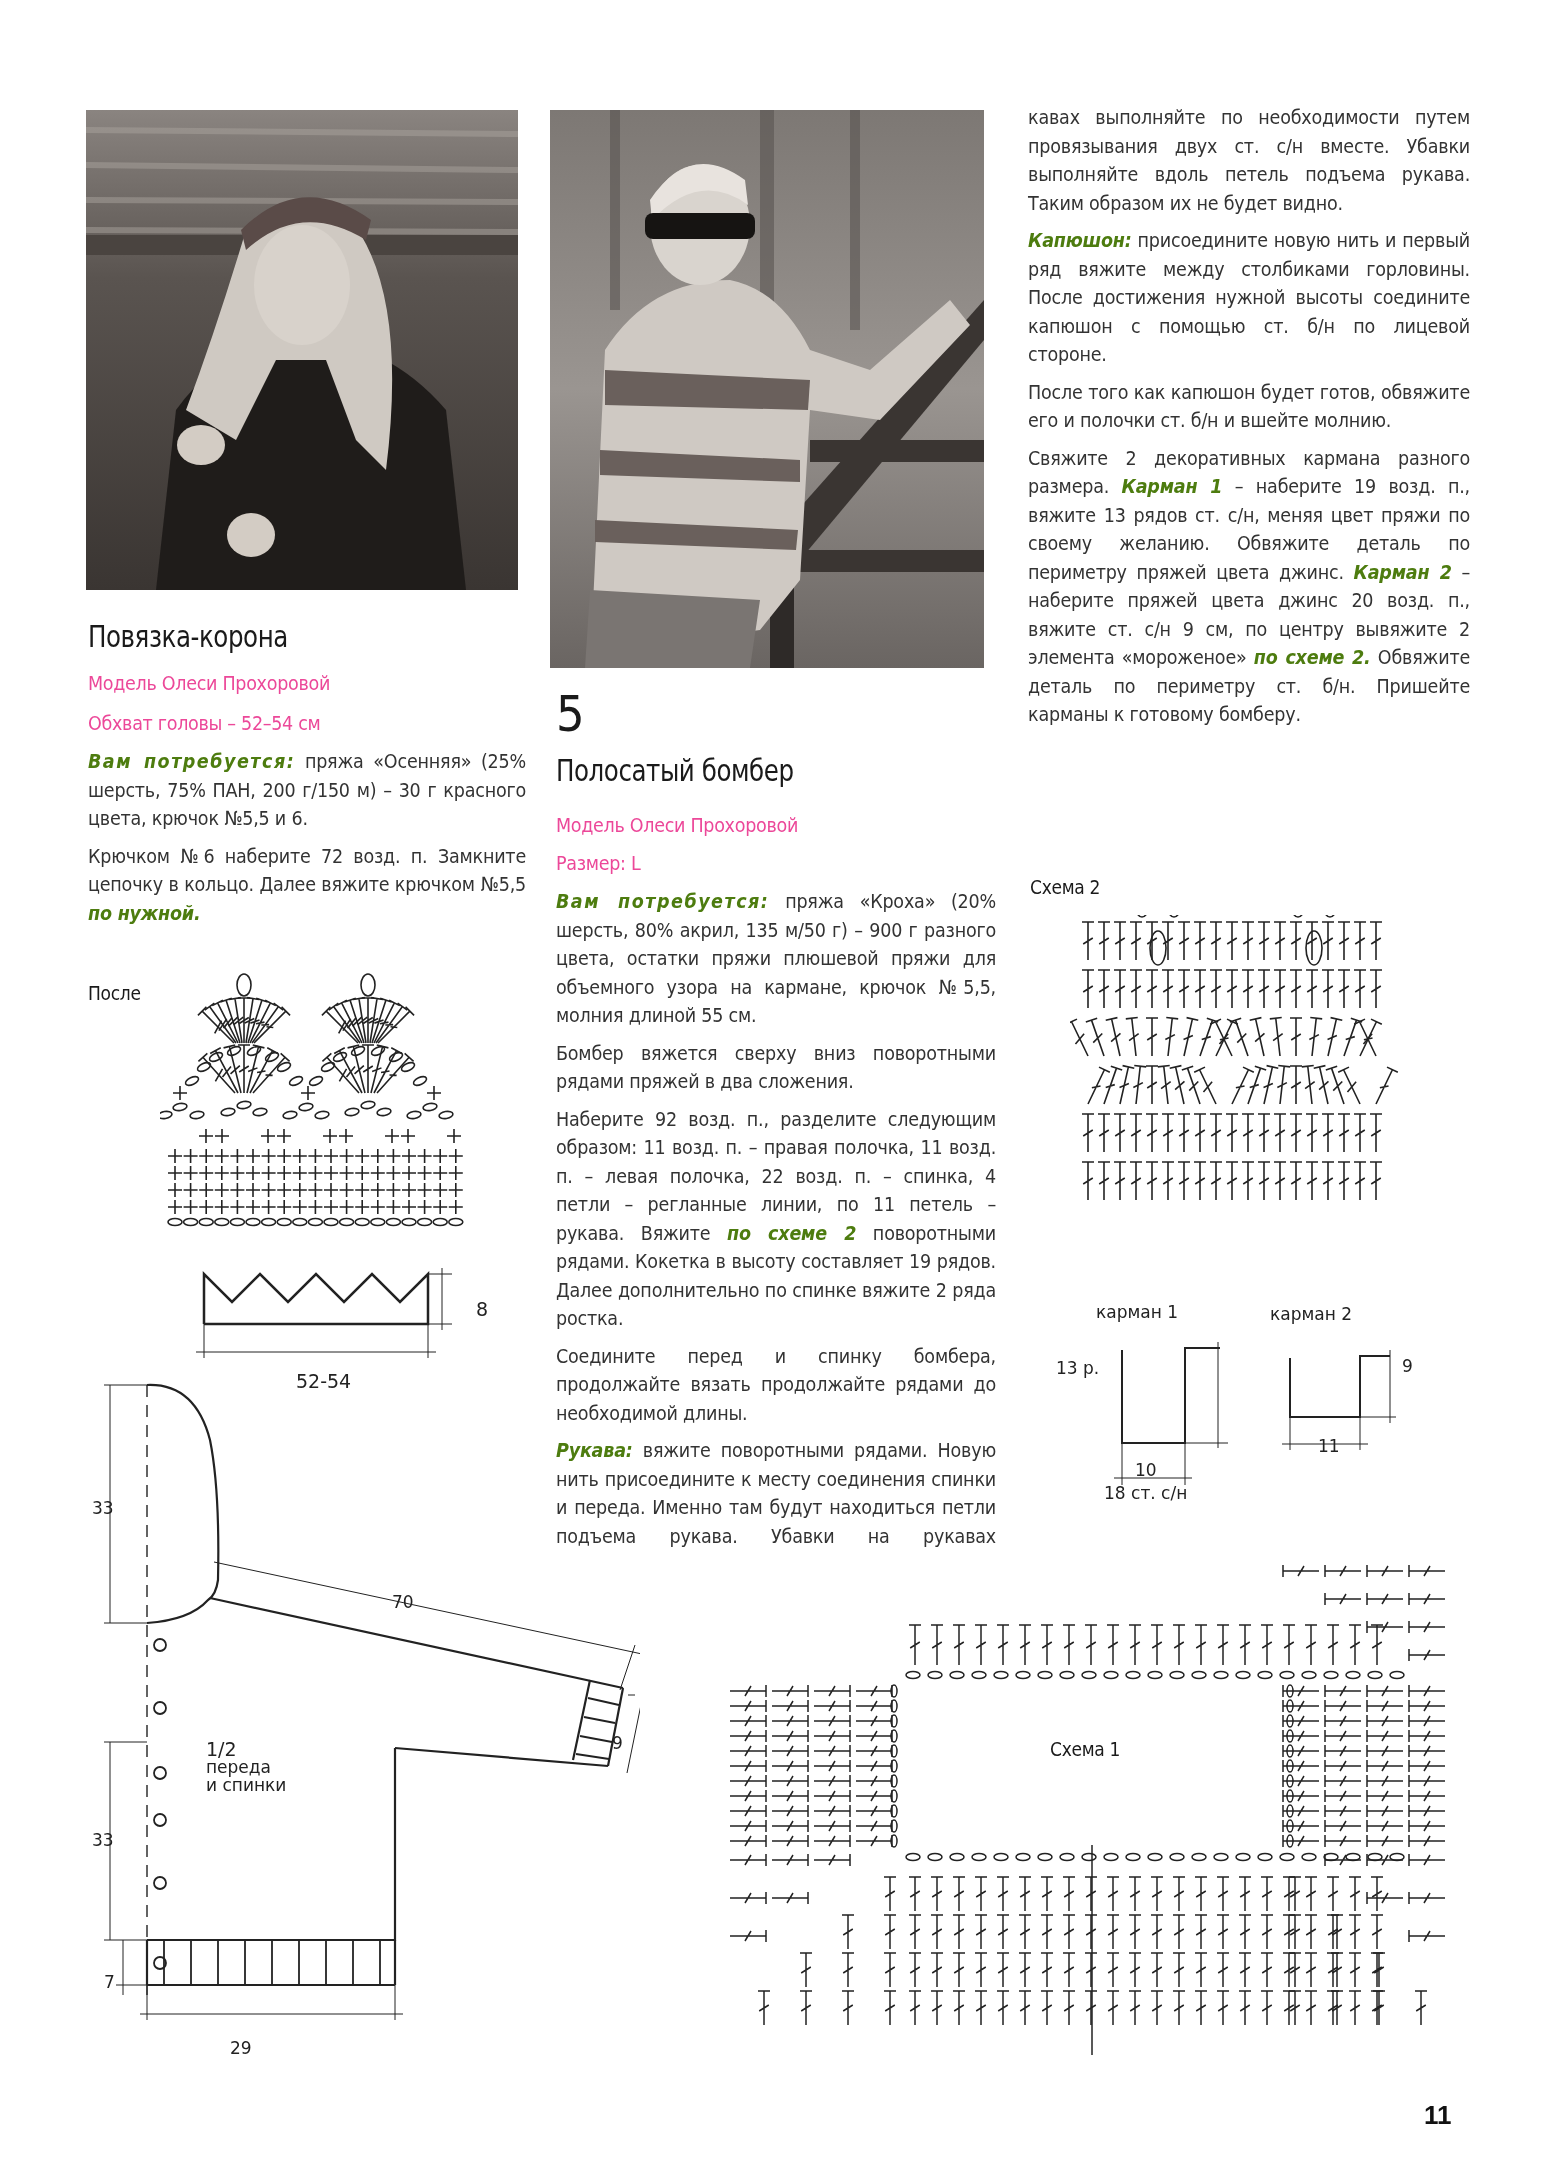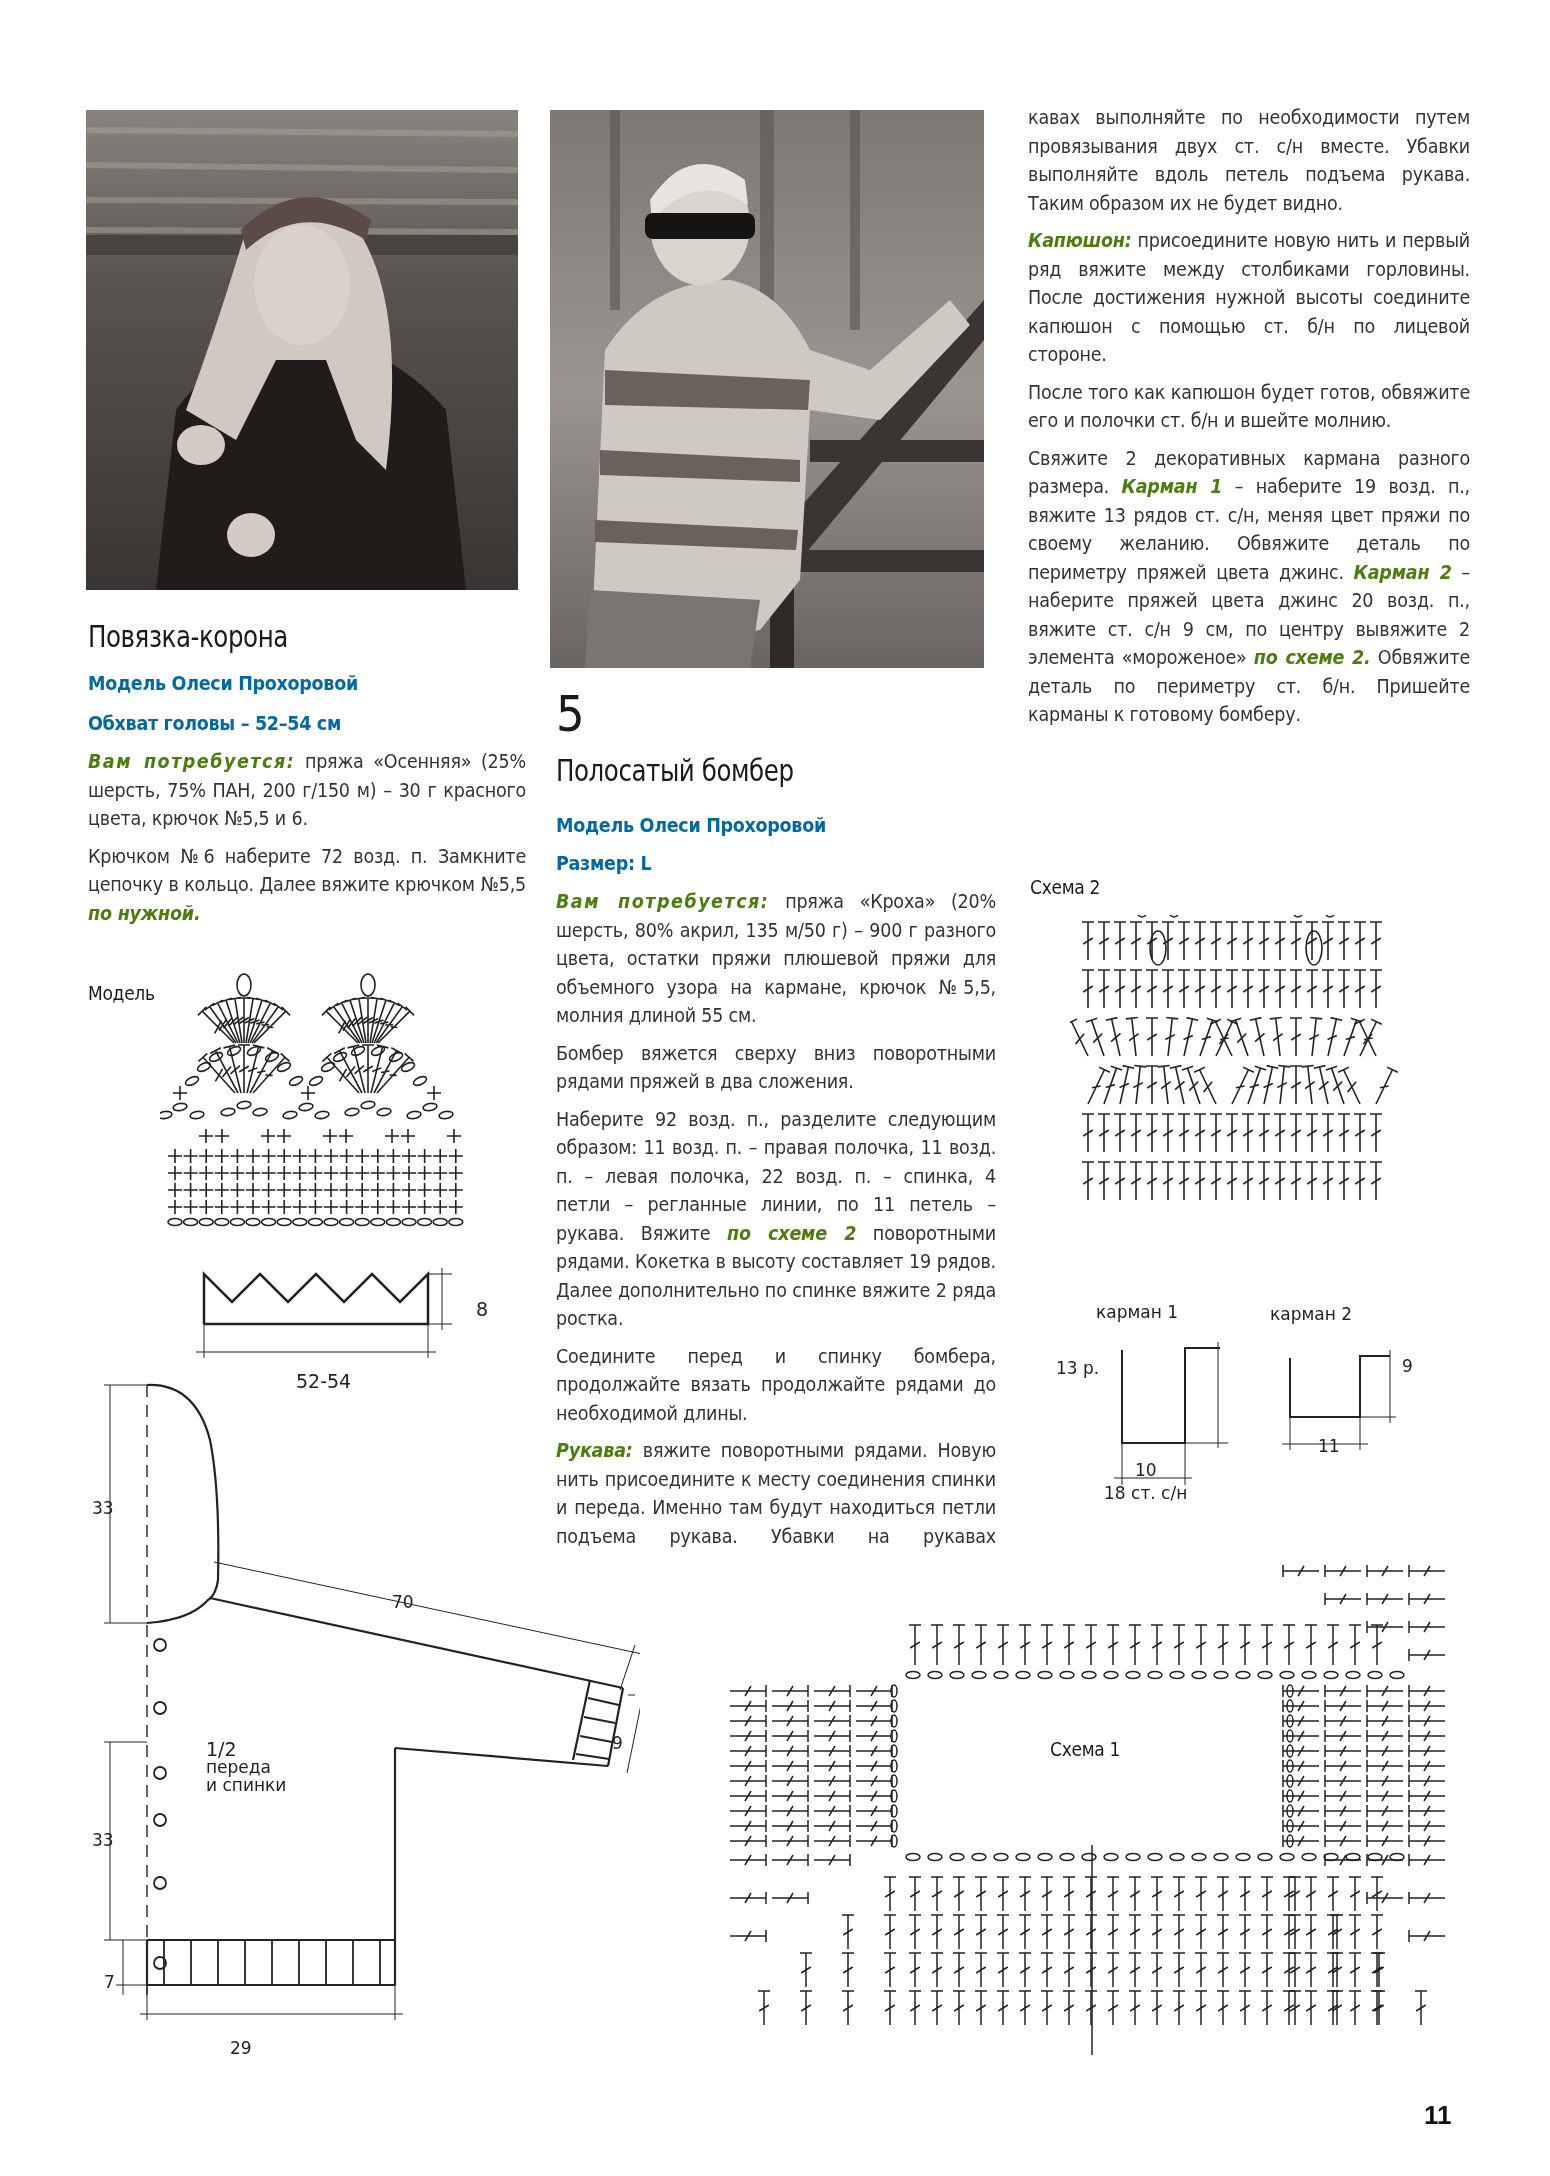--- a/index.html
+++ b/index.html
@@ -5,21 +5,21 @@
   html, body { margin:0; padding:0; background:#fff; }
   body { width:1550px; height:2176px; position:relative; overflow:hidden;
          font-family:"DejaVu Sans Condensed","DejaVu Sans", sans-serif; color:#2a2a2a; }
   .abs { position:absolute; }
   .photo { position:absolute; background:#6b6560; overflow:hidden; }
   .photo svg { display:block; }
   .col { position:absolute; font-size:19.5px; line-height:28.5px; color:#333; letter-spacing:-0.2px; }
   .col p { margin:0 0 9px 0; text-align:justify; }
   .b { font-weight:bold; color:#4d7c0f;font-style:italic; }
   .title { font-size:31px; font-weight:normal; color:#1a1a1a; letter-spacing:-0.5px; transform:scaleX(0.88); transform-origin:left; white-space:nowrap; }
-  .sub { font-size:19.5px; font-weight:bold; color:#0369a1; letter-spacing:-0.3px; }
+  .sub { font-size:19.5px; font-weight:normal; color:#ec4899; letter-spacing:-0.3px; }
   .num { font-size:50px; color:#1a1a1a; }
   .label { font-size:19px; font-weight:normal; color:#1a1a1a; letter-spacing:-0.3px; }
   .dim { font-family:"DejaVu Sans", sans-serif; font-size:17px; color:#222; }
   .pageno { font-family:"Liberation Sans", sans-serif; font-size:26px; font-weight:bold; color:#111; }
   svg .ln { stroke:#222; fill:none; }
 </style>
 </head>
 <body>
 
 <div class="photo" style="left:86px;top:110px;width:432px;height:480px;">
@@ -90,21 +90,21 @@
 </div>
 
 <div class="abs title" style="left:88px;top:618px;">Повязка-корона</div>
 <div class="abs sub" style="left:88px;top:672px;">Модель Олеси Прохоровой</div>
 <div class="abs sub" style="left:88px;top:712px;">Обхват головы – 52–54 см</div>
 <div class="col" style="left:88px;top:748px;width:438px;">
   <p><span class="b" style="letter-spacing:1.5px">Вам потребуется:</span><span> пряжа «Осенняя» (25% шерсть, 75% ПАН, 200 г/150 м) – 30 г красного цвета, крючок №5,5 и 6.</span></p>
   <p><span>Крючком №6 наберите 72 возд. п. Замкните цепочку в кольцо. Далее вяжите крючком №5,5 </span><span class="b">по нужной.</span></p>
 </div>
 
-<div class="abs label" style="left:88px;top:982px;">Модель</div>
+<div class="abs label" style="left:88px;top:982px;">После</div>
 
 <svg class="abs" style="left:160px;top:965px;" width="310" height="275" viewBox="0 0 310 275">
   <g id="hb-chart" class="ln" stroke-width="1.6">
       <ellipse cx="15" cy="257" rx="7" ry="3.5" transform="rotate(0 15 257)"></ellipse>
       <ellipse cx="30.6" cy="257" rx="7" ry="3.5" transform="rotate(0 30.6 257)"></ellipse>
       <ellipse cx="46.2" cy="257" rx="7" ry="3.5" transform="rotate(0 46.2 257)"></ellipse>
       <ellipse cx="61.8" cy="257" rx="7" ry="3.5" transform="rotate(0 61.8 257)"></ellipse>
       <ellipse cx="77.4" cy="257" rx="7" ry="3.5" transform="rotate(0 77.4 257)"></ellipse>
       <ellipse cx="93" cy="257" rx="7" ry="3.5" transform="rotate(0 93 257)"></ellipse>
       <ellipse cx="108.6" cy="257" rx="7" ry="3.5" transform="rotate(0 108.6 257)"></ellipse>

